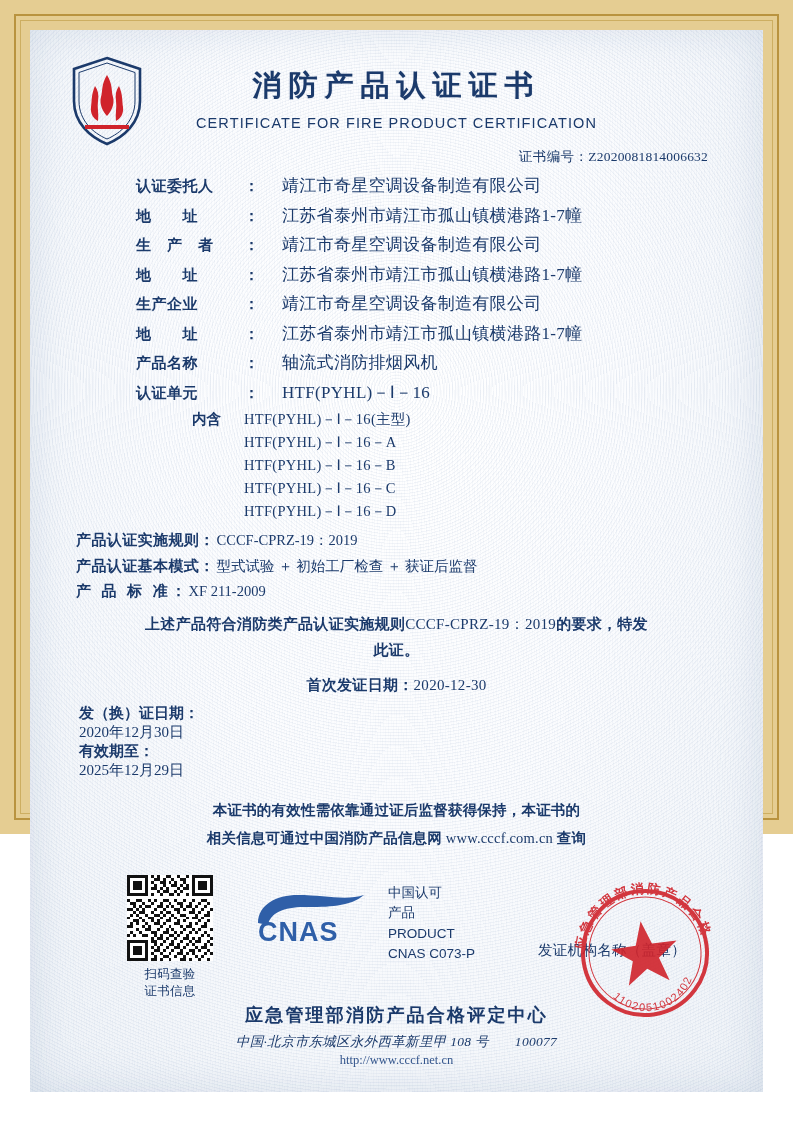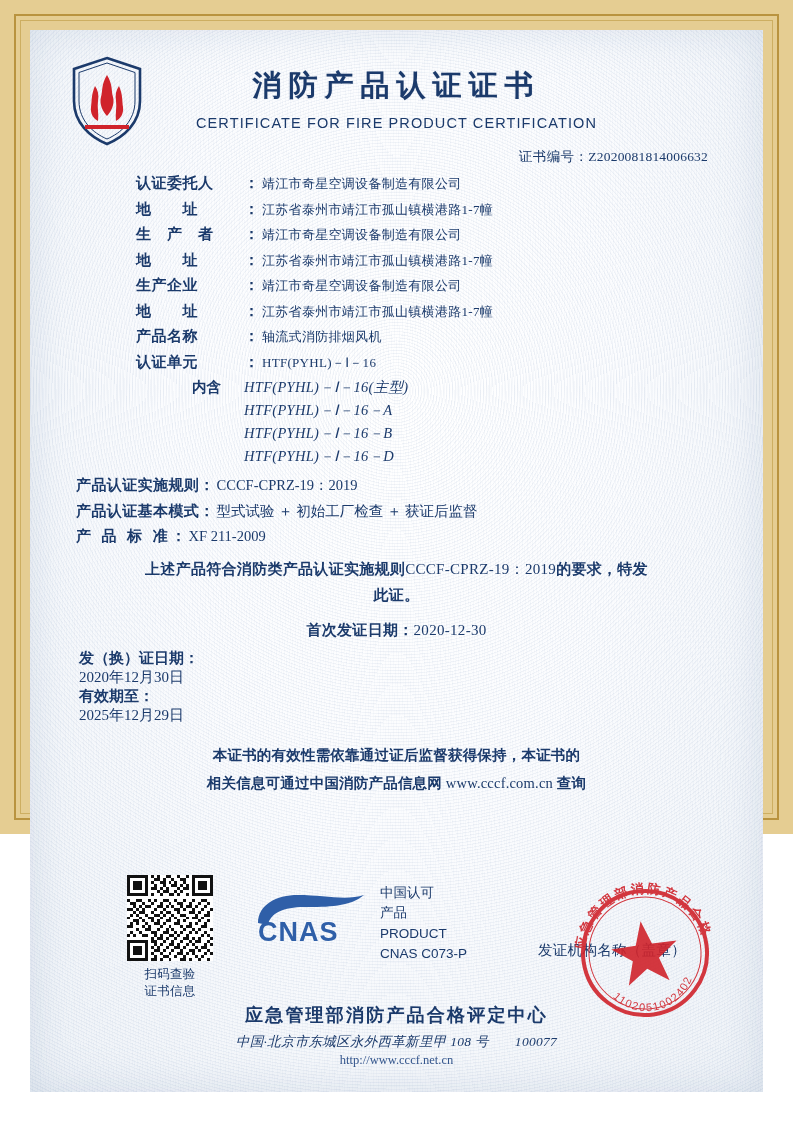--- a/index.html
+++ b/index.html
@@ -131,37 +131,38 @@
   }
   .label {
     width: 108px;
     flex: 0 0 108px;
     font-weight: bold;
     letter-spacing: 0.5px;
     white-space: nowrap;
   }
   .colon { margin: 0 3px 0 0; font-weight: bold; }
   .value {
-    font-size: 13px;
+    font-size: 17px;
     letter-spacing: 0.3px;
+    margin-left: 20px;
   }
   .value.mono-ish { font-family: "Liberation Serif", serif; }
 
   .sub-row {
     display: flex;
     margin-bottom: 4px;
     color: #1b3a6b;
     font-size: 14.5px;
     padding-left: 56px;
   }
   .sub-row .sub-label {
     flex: 0 0 52px;
     font-weight: bold;
   }
-  .sub-row .sub-val { letter-spacing: 0.3px; font-style: italic; }
+  .sub-row .sub-val { letter-spacing: 0.3px; }
   .sub-row.indent .sub-label { visibility: hidden; }
 
   .rule-row {
     display: flex;
     align-items: baseline;
     color: #1b3a6b;
     margin-bottom: 6.5px;
     font-size: 15px;
   }
   .rule-row .rl {
@@ -251,21 +252,21 @@
     letter-spacing: 0.3px;
   }
   .cnas {
     position: absolute;
     left: 178px;
     top: 14px;
     width: 130px;
   }
   .cnas-text {
     position: absolute;
-    left: 304px;
+    left: 312px;
     top: 8px;
     color: #1b3a6b;
     font-size: 13.5px;
     line-height: 1.5;
     font-family: "Liberation Sans", sans-serif;
   }
   .issuer-line {
     position: absolute;
     left: 462px;
     top: 66px;
@@ -392,20 +393,24 @@
           <span class="sub-label">内含</span>
           <span class="sub-val">HTF(PYHL)－Ⅰ－16(主型)</span>
         </div>
         <div class="sub-row indent">
           <span class="sub-label">内含</span>
           <span class="sub-val">HTF(PYHL)－Ⅰ－16－A</span>
         </div>
         <div class="sub-row indent">
           <span class="sub-label">内含</span>
           <span class="sub-val">HTF(PYHL)－Ⅰ－16－B</span>
+        </div>
+        <div class="sub-row indent">
+          <span class="sub-label">内含</span>
+          <span class="sub-val">HTF(PYHL)－Ⅰ－16－C</span>
         </div>
         <div class="sub-row indent">
           <span class="sub-label">内含</span>
           <span class="sub-val">HTF(PYHL)－Ⅰ－16－D</span>
         </div>
       </div>
 
       <div style="margin-top:10px;padding-left:0;">
         <div class="rule-row">
           <span class="rl">产品认证实施规则</span>

